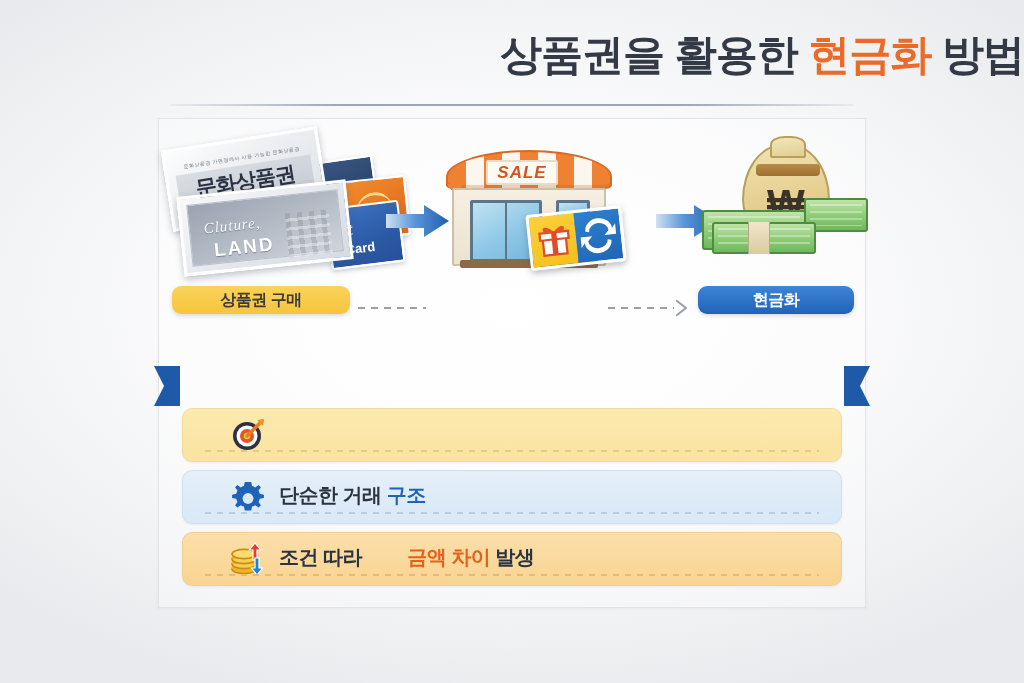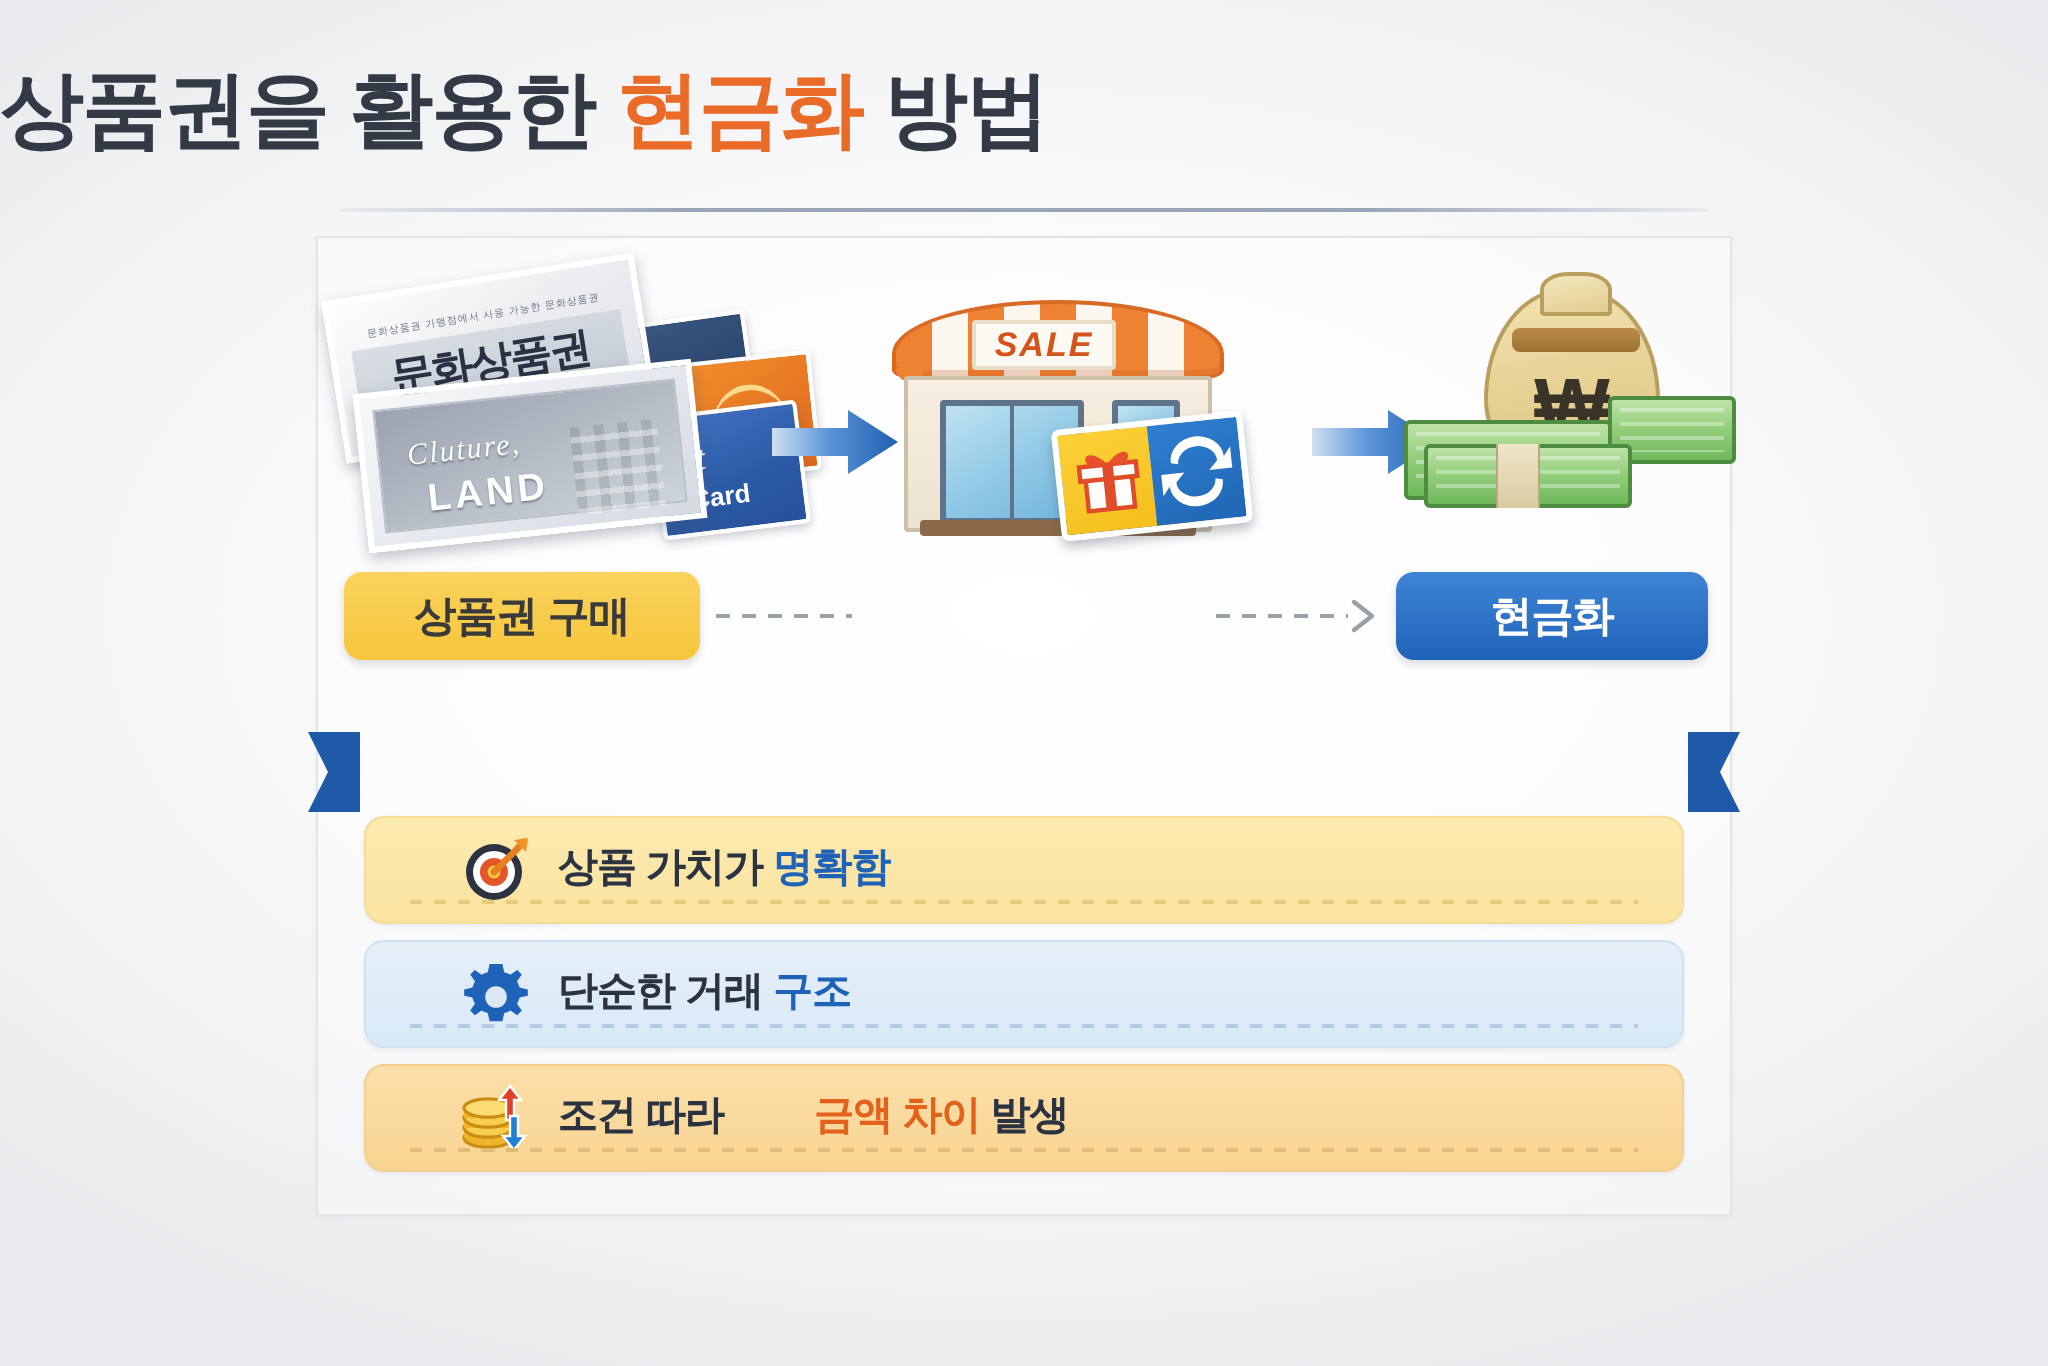--- a/index.html
+++ b/index.html
@@ -16,21 +16,21 @@
       radial-gradient(ellipse 70% 60% at 50% 45%, #ffffff 0%, #fbfbfc 45%, #f0f1f3 80%, #e8eaed 100%);
     position: relative;
   }
 
   
   .title-wrap {
     position: absolute;
     top: 32px;
     left: 0;
     width: 1024px;
-    text-align: left;
+    text-align: right;
   }
   .title {
     font-size: 42px;
     font-weight: 900;
     letter-spacing: -1px;
     color: #333a45;
     line-height: 1.1;
     white-space: nowrap;
   }
   .title .accent { color: #ea6a28; }
@@ -329,24 +329,24 @@
   }
 
   
   .steps {
     position: absolute;
     left: 158px; top: 286px;
     width: 708px; height: 44px;
   }
   .pill {
     position: absolute; top: 0;
-    height: 44px;
+    height: 28px;
     border-radius: 9px;
     display: flex; align-items: center; justify-content: center;
-    font-size: 21px; font-weight: 800; color: #fff;
+    font-size: 16px; font-weight: 800; color: #fff;
     letter-spacing: -.5px;
     box-shadow: 0 2px 4px rgba(90,100,120,.22);
   }
   .pill-1 {
     left: 14px; width: 178px;
     background: linear-gradient(180deg,#fad35c 0%,#f6c53c 100%);
     color: #3a3a3a;
   }
   .pill-2 {
     left: 276px; width: 166px;
@@ -588,21 +588,20 @@
     <span class="feat-icon">
       <svg viewBox="0 0 38 38" width="38" height="38">
         <circle cx="18" cy="20" r="14" fill="#2b3240"></circle>
         <circle cx="18" cy="20" r="10.5" fill="#fdfdfd"></circle>
         <circle cx="18" cy="20" r="7" fill="#e4562a"></circle>
         <circle cx="18" cy="20" r="3.2" fill="#f7c93b"></circle>
         <path d="M18 20 L33 5" stroke="#e4801f" stroke-width="3.4" stroke-linecap="round"></path>
         <path d="M28 4 L35 3 L34 10 Z" fill="#f0952a"></path>
       </svg>
     </span>
-    <span class="feat-text"><span>상품 가치가 </span><span class="hl-blue">명확함</span></span>
   </div>
 
   <div class="feat feat-blue">
     <span class="feat-icon">
       <svg viewBox="0 0 38 38" width="38" height="38">
         <g fill="#1f63b8">
           <path d="M19 4 l3.2 0 0.9 4.1 a11 11 0 0 1 3.1 1.3 l3.4-2.4 2.3 2.3 -2.4 3.4 a11 11 0 0 1 1.3 3.1 l4.1 0.9 0 3.2 -4.1 0.9 a11 11 0 0 1 -1.3 3.1 l2.4 3.4 -2.3 2.3 -3.4-2.4 a11 11 0 0 1 -3.1 1.3 l-0.9 4.1 -3.2 0 -3.2 0 -0.9-4.1 a11 11 0 0 1 -3.1-1.3 l-3.4 2.4 -2.3-2.3 2.4-3.4 a11 11 0 0 1 -1.3-3.1 l-4.1-0.9 0-3.2 4.1-0.9 a11 11 0 0 1 1.3-3.1 l-2.4-3.4 2.3-2.3 3.4 2.4 a11 11 0 0 1 3.1-1.3 l0.9-4.1 z"></path>
         </g>
         <circle cx="19" cy="20.5" r="5.4" fill="#dce9f5"></circle>
       </svg>

